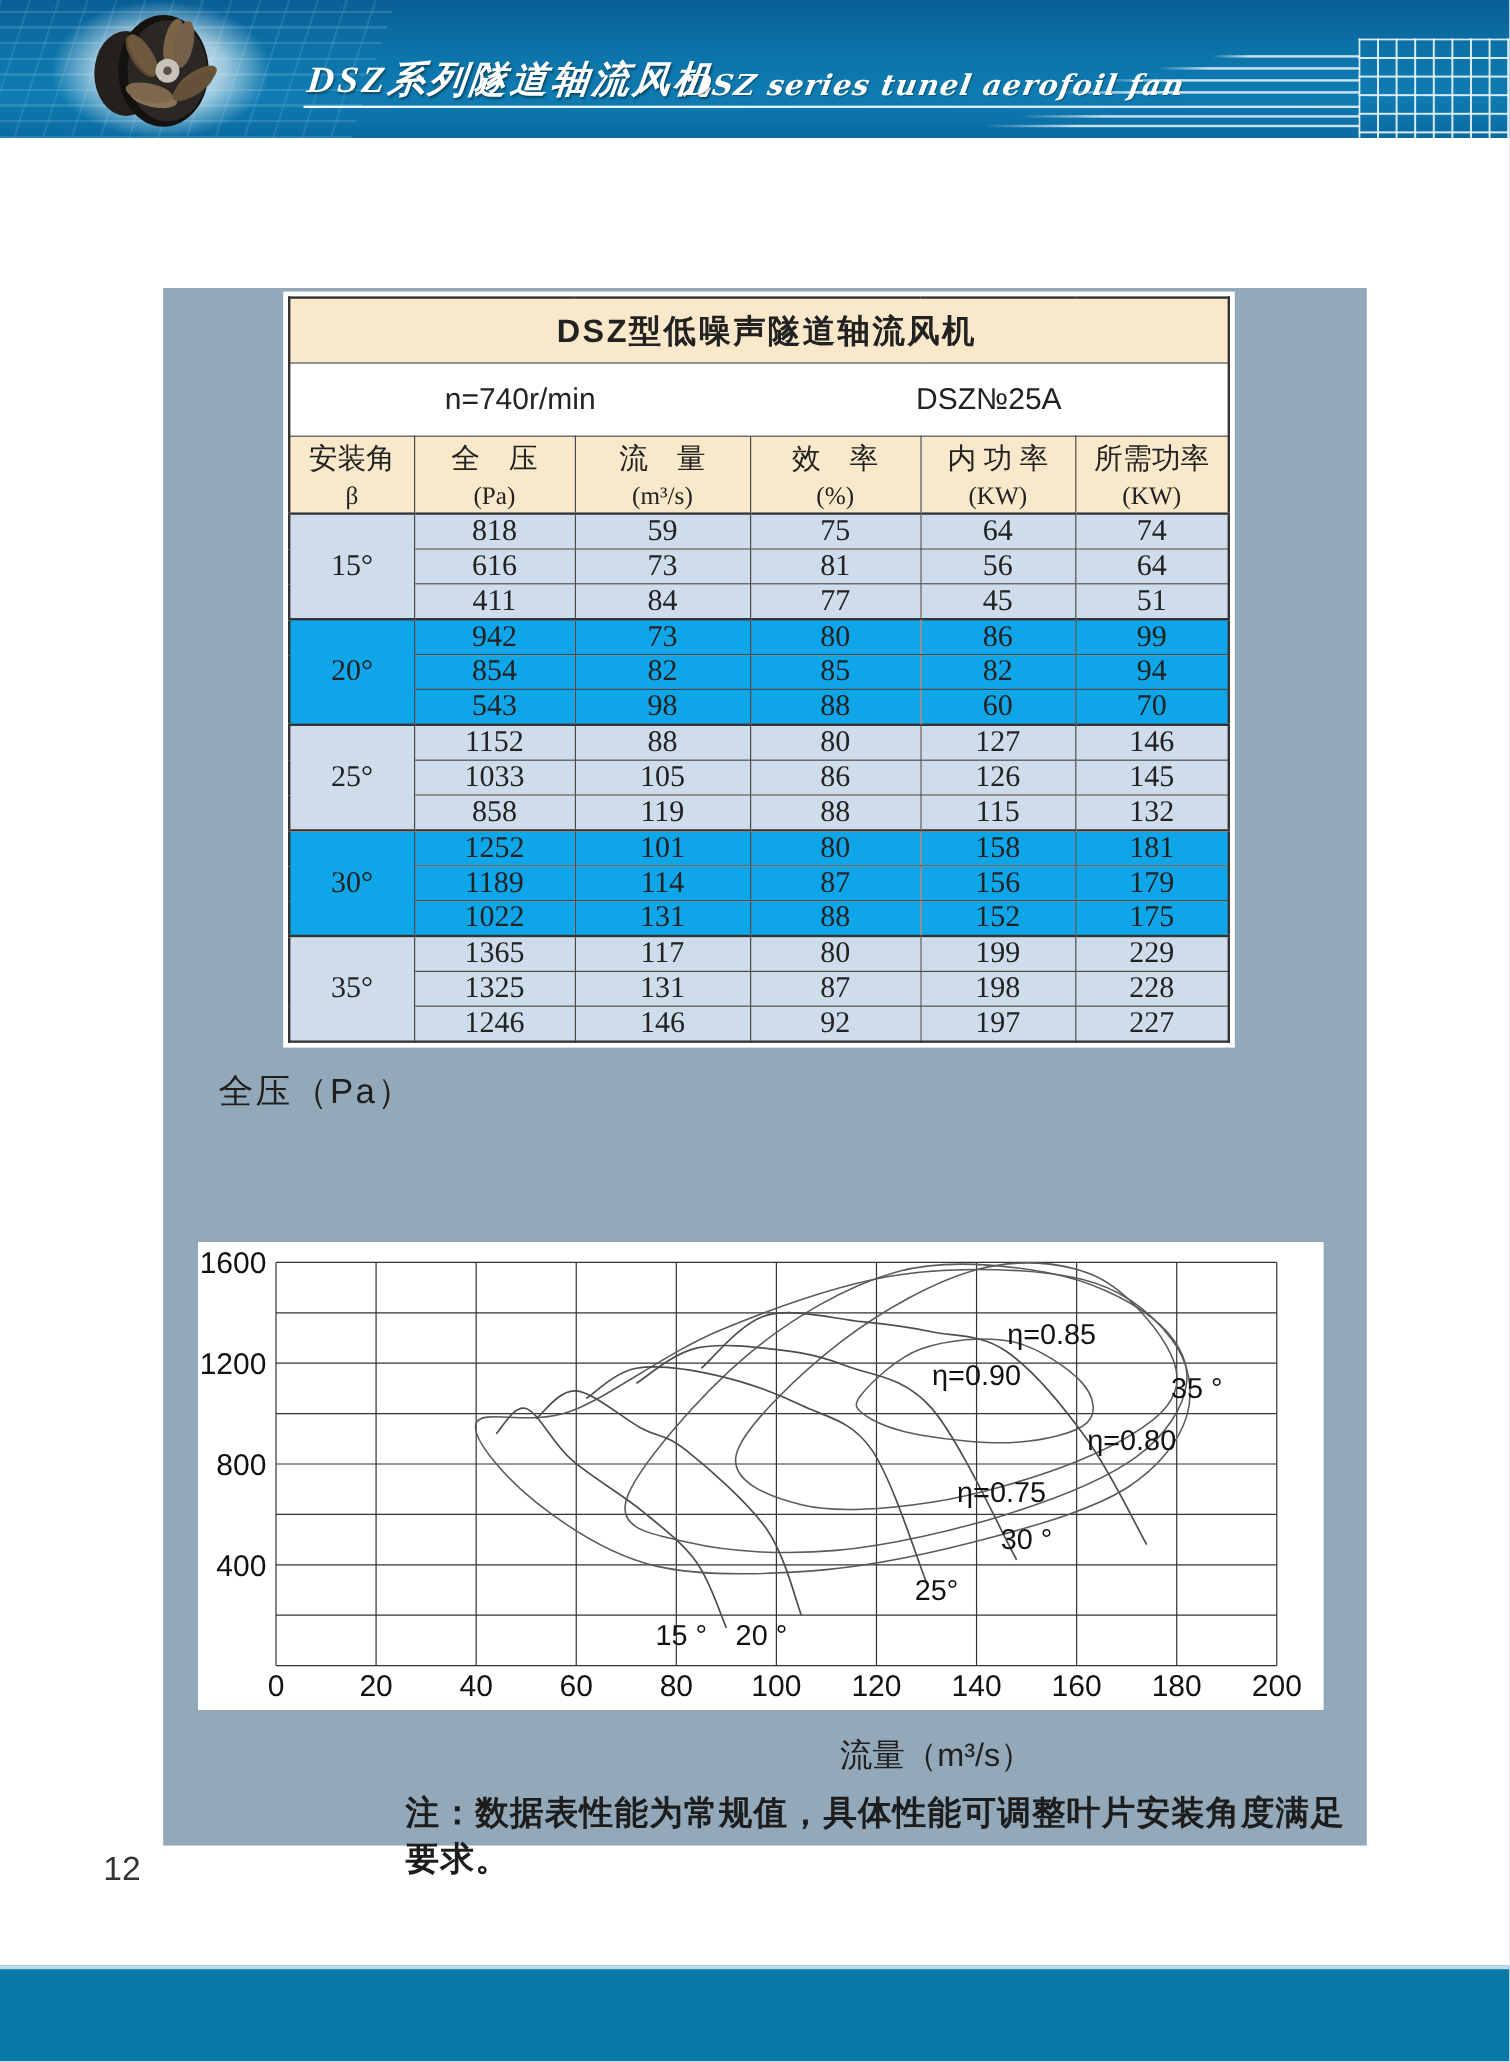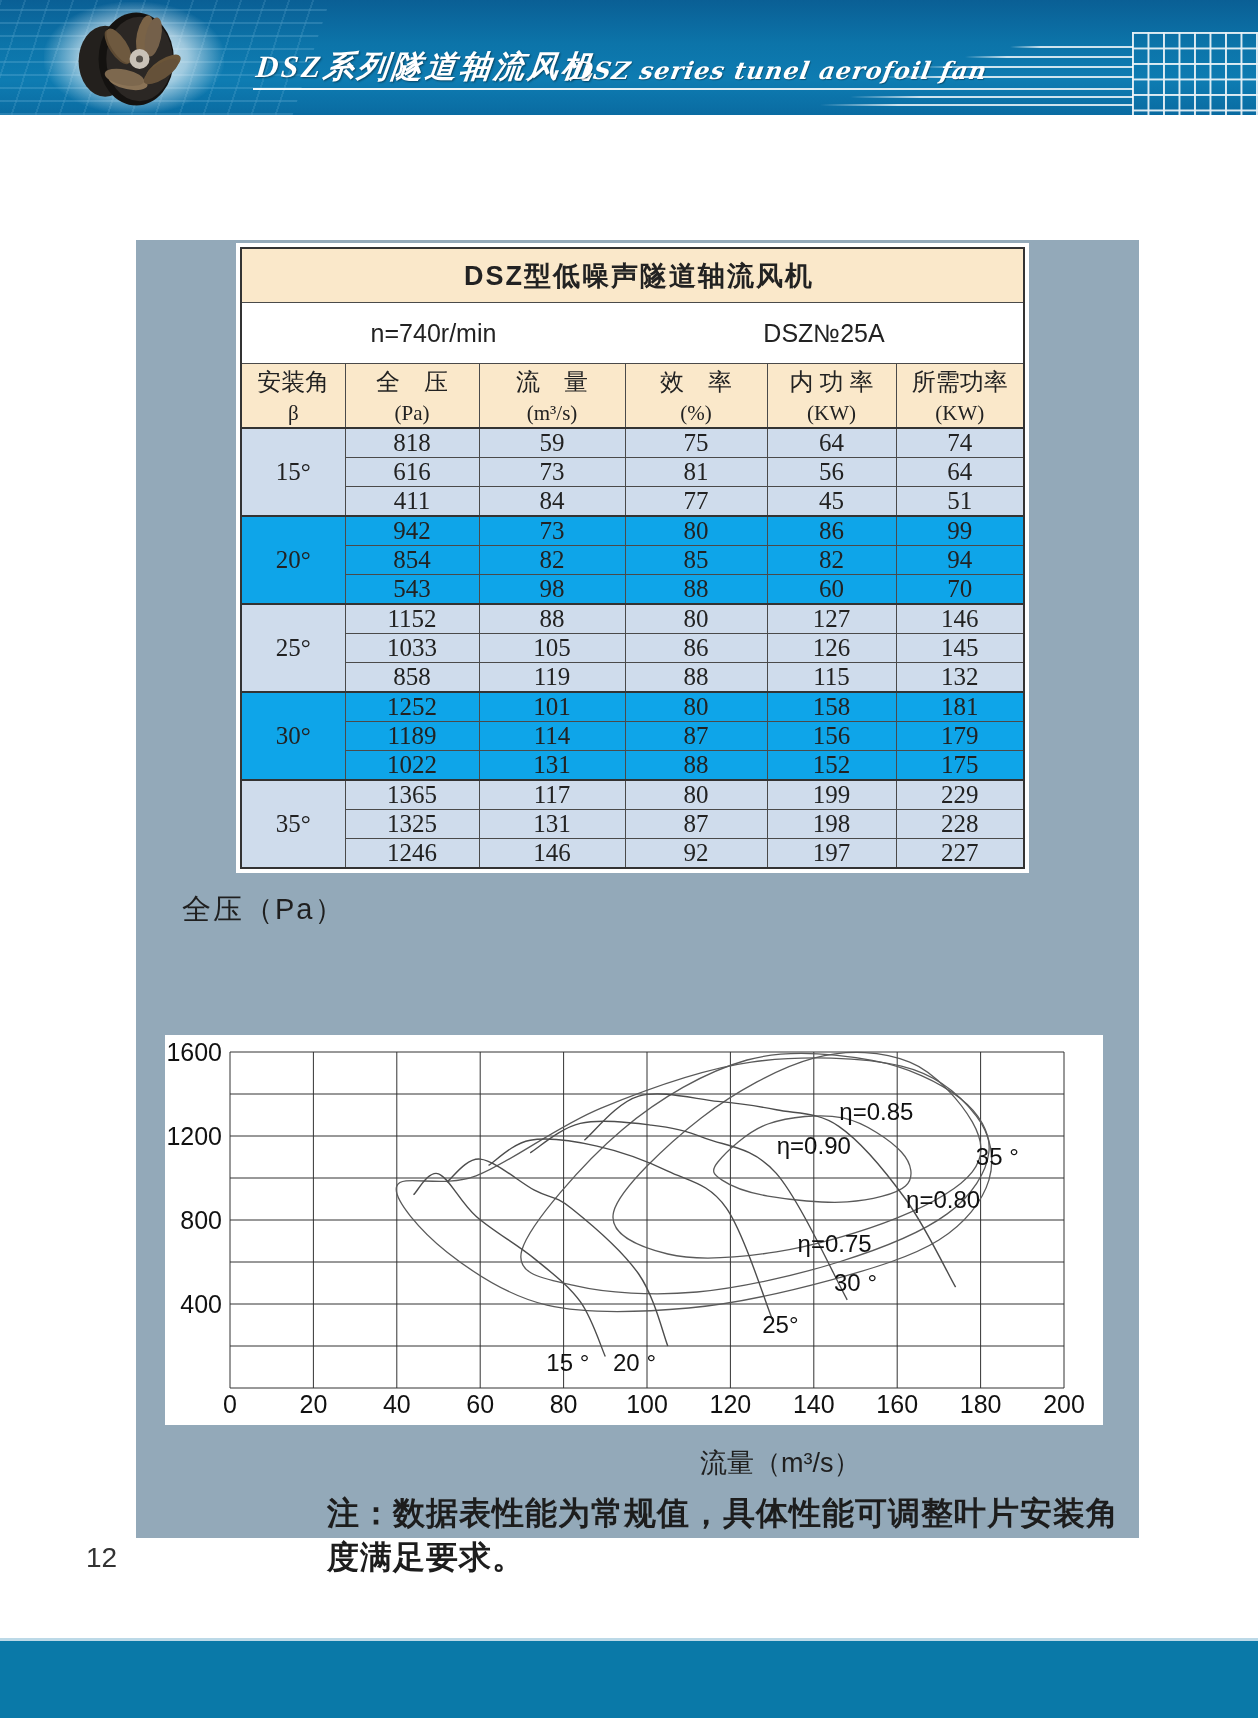--- a/index.html
+++ b/index.html
@@ -47,21 +47,21 @@
   tr.t-head th .u{font-size:21px;margin-top:3px;}
   tr.d td{height:27px;font-size:25px;}
   tr.g-blue td{background:#cfdcec;margin-top:36px;}
   tr.g-cream td{background:#0ea5e9;}
   tr.group-start td{border-top:2px solid #333;}
   td.angle{font-size:25px;}
   .chart-ylabel{position:absolute;left:46px;top:650px;font-size:29px;color:#1f1f1f;letter-spacing:2px;}
   .chart-box{position:absolute;left:29px;top:795px;width:938px;height:390px;background:#ffffff;}
   .chart-xlabel{position:absolute;left:564px;top:1205px;width:420px;text-align:left;
      font-size:27px;color:#1f1f1f;}
-  .note{position:absolute;left:191px;top:1252px;font-size:32px;font-weight:bold;color:#1d1d1d;letter-spacing:1px;}
+  .note{position:absolute;left:202px;top:1252px;font-size:28px;font-weight:bold;color:#1d1d1d;letter-spacing:1px;}
   
   .page-number{position:absolute;left:86px;top:1542px;font-size:28px;color:#333;
      font-family:"Liberation Sans",sans-serif;}
   .footer{position:absolute;left:0;top:1638px;width:1258px;height:80px;background:#0a79a8;
      border-top:3px solid #bcd9e7;box-sizing:border-box;}
 </style>
 </head>
 <body>
 
 <div class="page">

